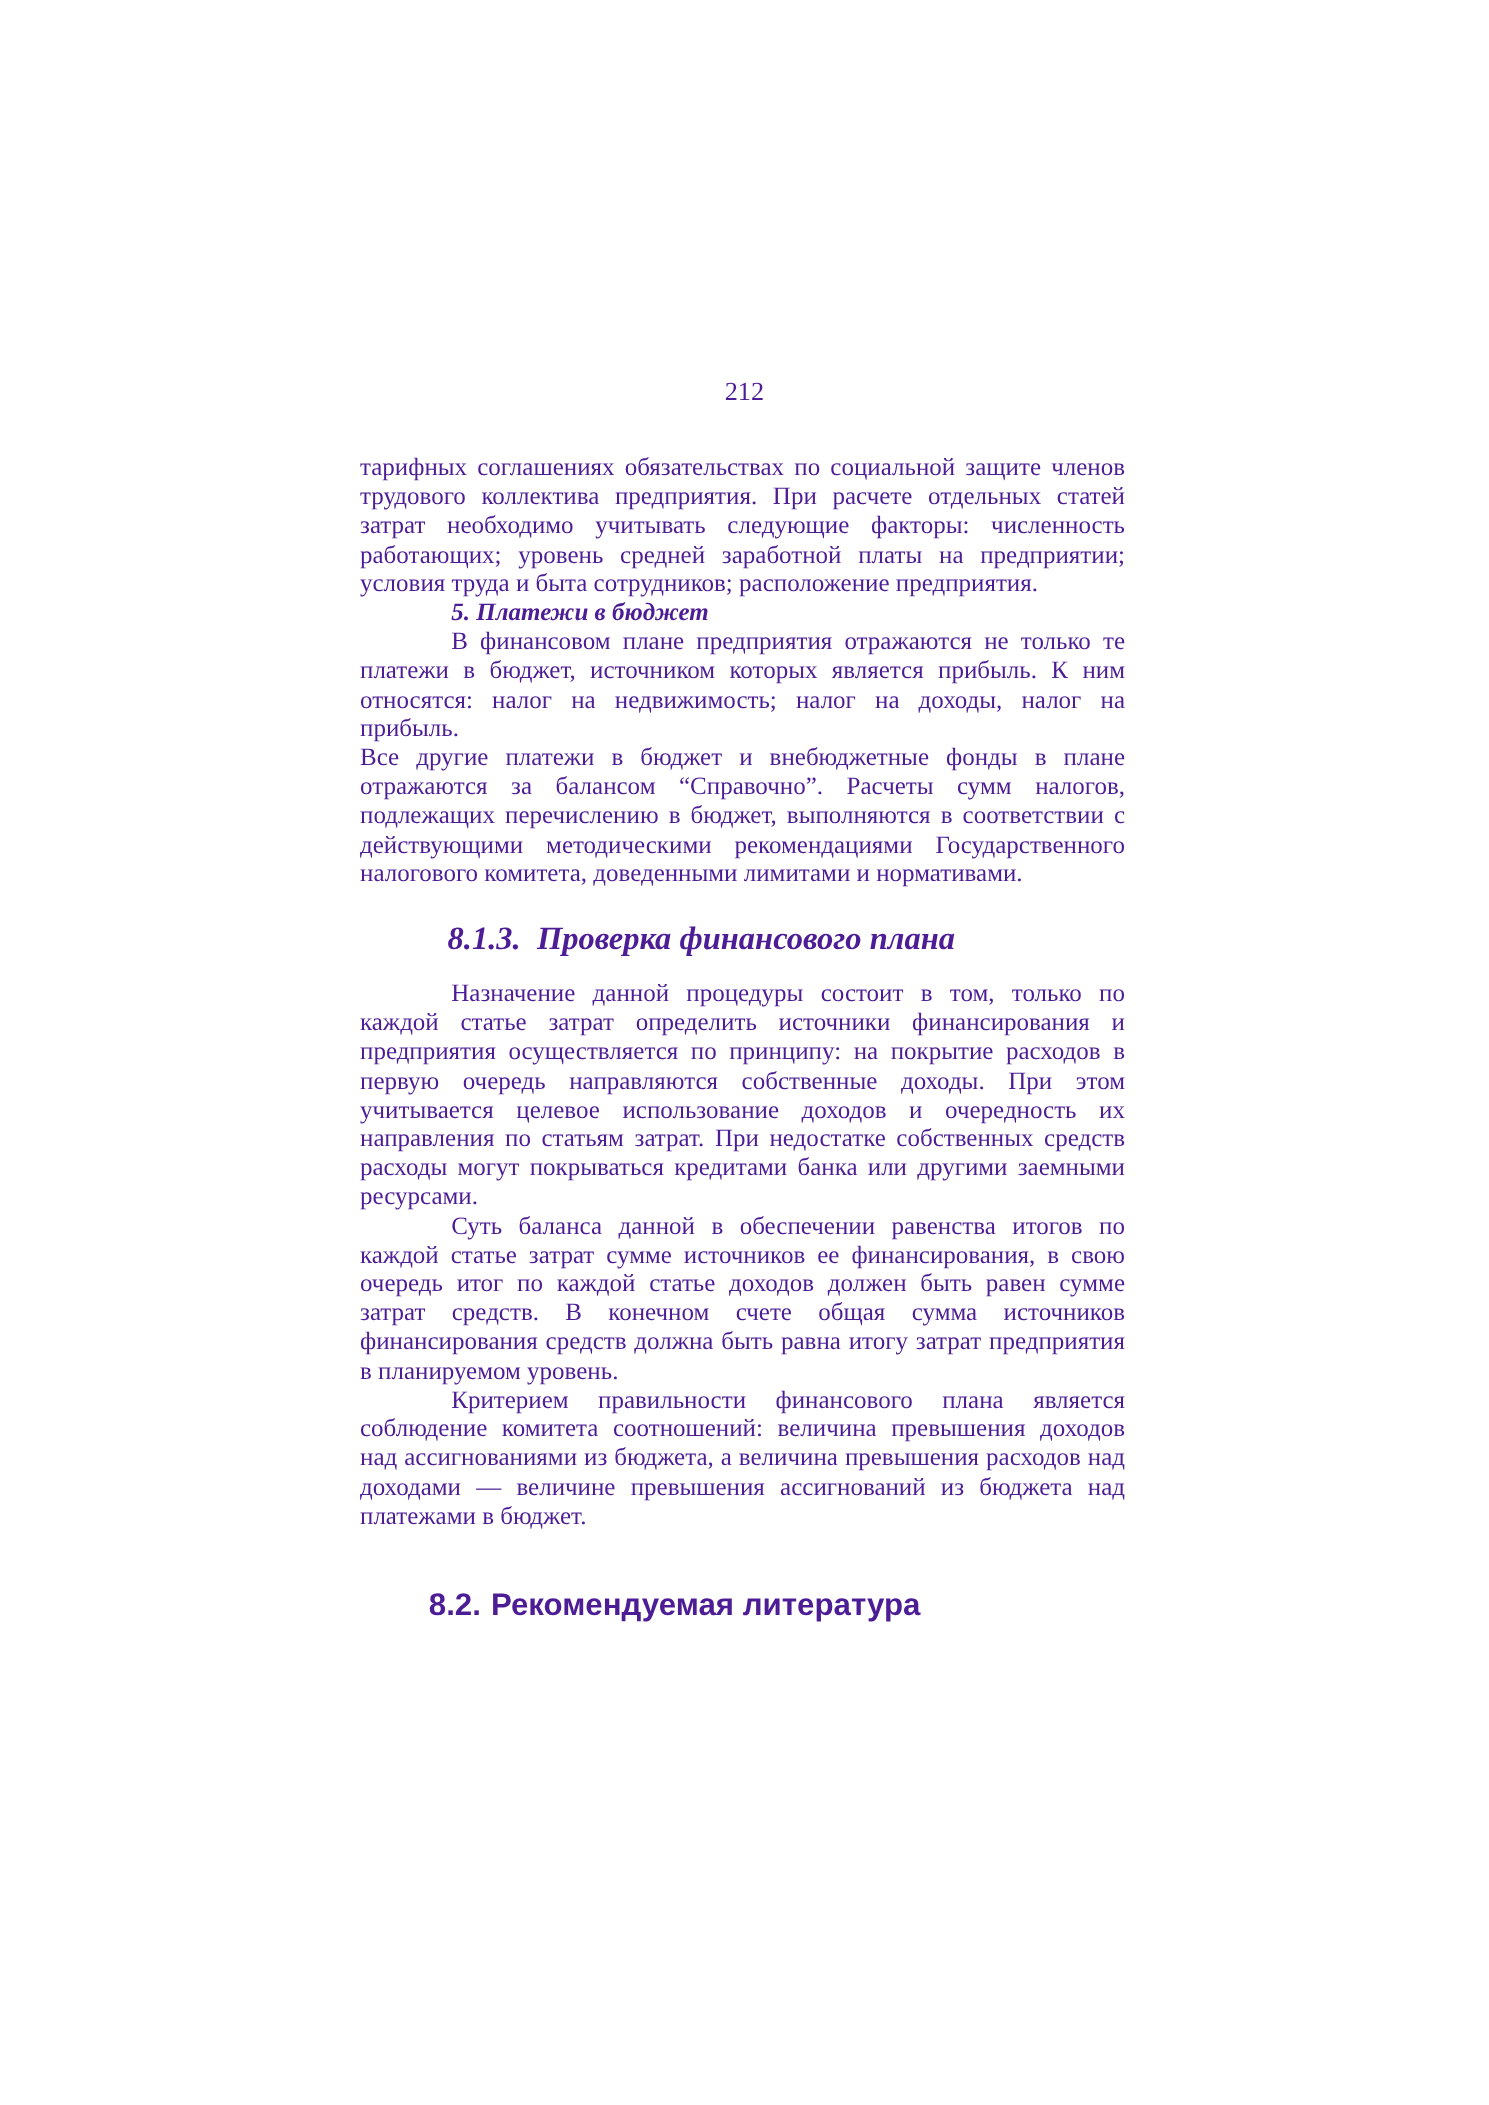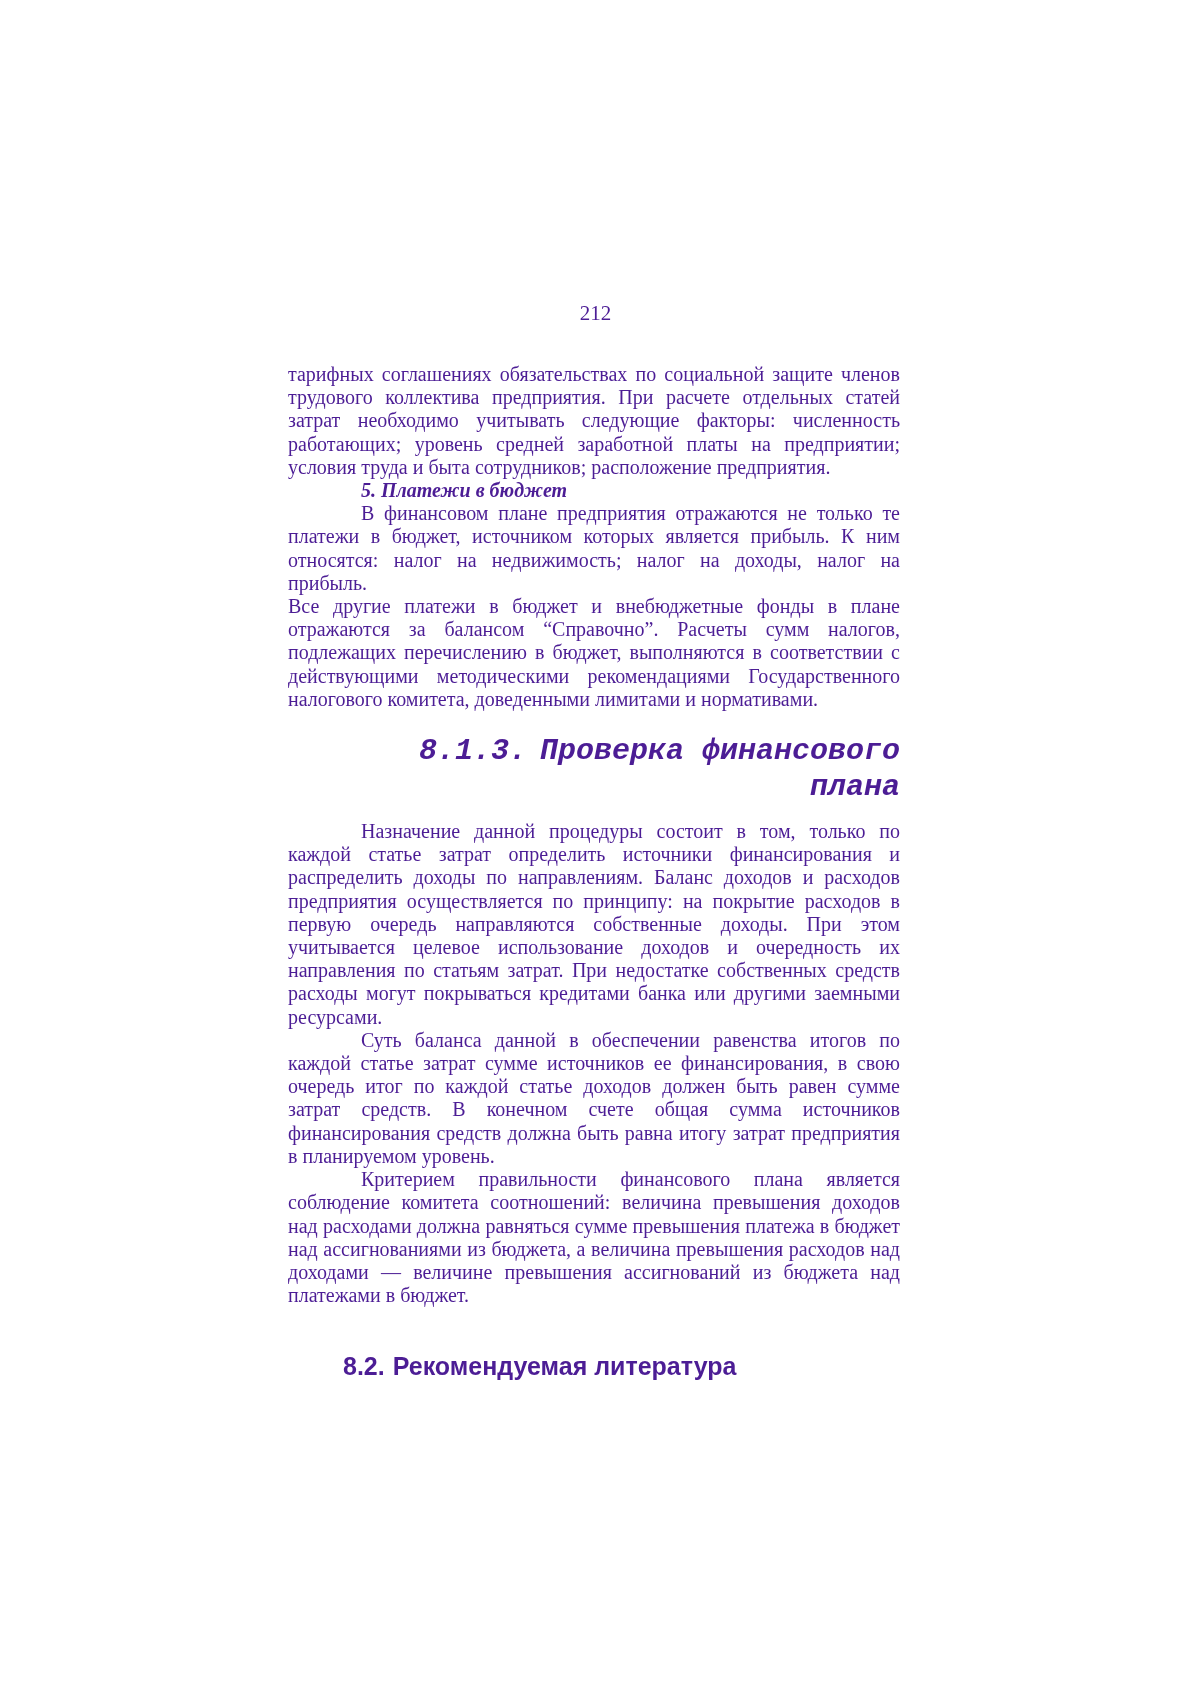--- a/index.html
+++ b/index.html
@@ -34,26 +34,25 @@
   .line.just { text-align-last: justify; }
   .line.indent { text-indent: 73px; }
   .subhead {
     font-weight: bold;
     font-style: italic;
     text-indent: 73px;
     line-height: 23.2px;
   }
   .heading-813 {
     margin: 22px 0 15px 70px;
-    font-size: 30px;
+    font-size: 26px;
     line-height: 36px;
     font-weight: bold;
     font-style: italic;
-    font-family: Liberation Mono, monospace;
-    text-align: right;
+    font-family: Liberation Serif, serif;
   }
   .heading-813 .hnum { margin-right: 13px; }
   .heading-82 {
     margin: 42px 0 0 55px;
     font-family: "Liberation Sans", sans-serif;
     font-size: 25px;
     line-height: 34px;
     font-weight: bold;
   }
   .heading-82 .hnum { margin-right: 8px; }
@@ -88,42 +87,40 @@
         <div class="line">налогового комитета, доведенными лимитами и нормативами.</div>
       </div>
 
     <div class="heading-813">
       <span class="hnum">8.1.3.</span><span>Проверка финансового плана</span>
     </div>
 
     <div class="para">
         <div class="line just indent">Назначение данной процедуры состоит в том, только по</div>
         <div class="line just">каждой статье затрат определить источники финансирования и</div>
-        <div class="line just">распределить доходы по направлениям. Баланс доходов и расходов</div>
         <div class="line just">предприятия осуществляется по принципу: на покрытие расходов в</div>
         <div class="line just">первую очередь направляются собственные доходы. При этом</div>
         <div class="line just">учитывается целевое использование доходов и очередность их</div>
         <div class="line just">направления по статьям затрат. При недостатке собственных средств</div>
         <div class="line just">расходы могут покрываться кредитами банка или другими заемными</div>
         <div class="line">ресурсами.</div>
       </div>
 
     <div class="para">
         <div class="line just indent">Суть баланса данной в обеспечении равенства итогов по</div>
         <div class="line just">каждой статье затрат сумме источников ее финансирования, в свою</div>
         <div class="line just">очередь итог по каждой статье доходов должен быть равен сумме</div>
         <div class="line just">затрат средств. В конечном счете общая сумма источников</div>
         <div class="line just">финансирования средств должна быть равна итогу затрат предприятия</div>
         <div class="line">в планируемом уровень.</div>
       </div>
 
     <div class="para">
         <div class="line just indent">Критерием правильности финансового плана является</div>
         <div class="line just">соблюдение комитета соотношений: величина превышения доходов</div>
-        <div class="line just">над расходами должна равняться сумме превышения платежа в бюджет</div>
         <div class="line just">над ассигнованиями из бюджета, а величина превышения расходов над</div>
         <div class="line just">доходами — величине превышения ассигнований из бюджета над</div>
         <div class="line">платежами в бюджет.</div>
       </div>
 
     <div class="heading-82">
       <span class="hnum">8.2.</span><span>Рекомендуемая литература</span>
     </div>
 
   </div>

